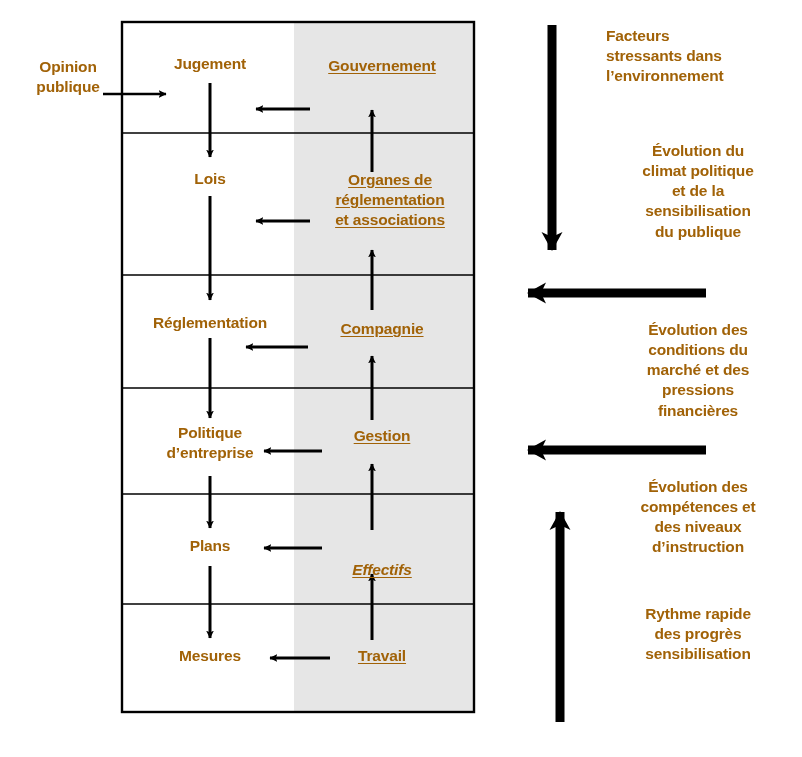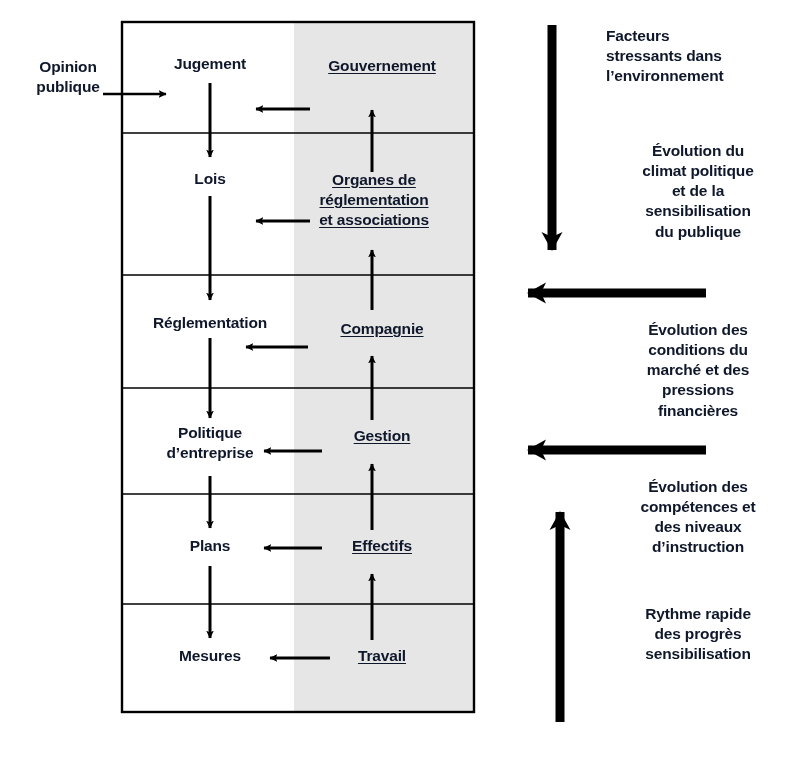--- a/index.html
+++ b/index.html
@@ -24,21 +24,21 @@
     position: absolute;
     left: 0; top: 0;
     width: 802px;
     height: 757px;
     pointer-events: none;
   }
   .lbl {
     position: absolute;
     font-family: "Liberation Sans", sans-serif;
     font-weight: bold;
-    color: #0f172a;
+    color: #a16207;
     font-size: 15.5px;
     line-height: 1.30;
     text-align: center;
     white-space: pre-line;
     letter-spacing: -0.15px;
   }
   .lbl.under {
     text-decoration: underline;
     text-underline-offset: 2px;
   }
@@ -100,26 +100,26 @@
 
   <div class="lbl" style="left:140px; top:54px; width:140px;">Jugement</div>
   <div class="lbl" style="left:140px; top:169px; width:140px;text-align:center;">Lois</div>
   <div class="lbl" style="left:128px; top:313px; width:164px;">Réglementation</div>
   <div class="lbl" style="left:140px; top:536px; width:140px;">Plans</div>
   <div class="lbl" style="left:140px; top:423px; width:140px;">Politique
 d’entreprise</div>
   <div class="lbl" style="left:136px; top:646px; width:148px;">Mesures</div>
 
   <div class="lbl under" style="left:300px; top:56px; width:164px;">Gouvernement</div>
-  <div class="lbl under" style="left:292px; top:170px; width:164px;">Organes de
+  <div class="lbl under" style="left:308px; top:170px; width:164px;">Organes de
 réglementation
 et associations</div>
   <div class="lbl under" style="left:300px; top:319px; width:164px;">Compagnie</div>
   <div class="lbl under" style="left:300px; top:426px; width:164px;">Gestion</div>
-  <div class="lbl under" style="left:300px; top:536px; width:164px;">Effectifs</div>
+  <div class="lbl under" style="left:300px; top:560px; width:164px;font-style:italic;">Effectifs</div>
   <div class="lbl under" style="left:300px; top:646px; width:164px;text-align:center;">Travail</div>
 
   <div class="lbl" style="left:606px; top:26px; width:178px; text-align:left;">Facteurs
 stressants dans
 l’environnement</div>
   <div class="lbl" style="left:610px; top:141px; width:176px;">Évolution du
 climat politique
 et de la
 sensibilisation
 du publique</div>

